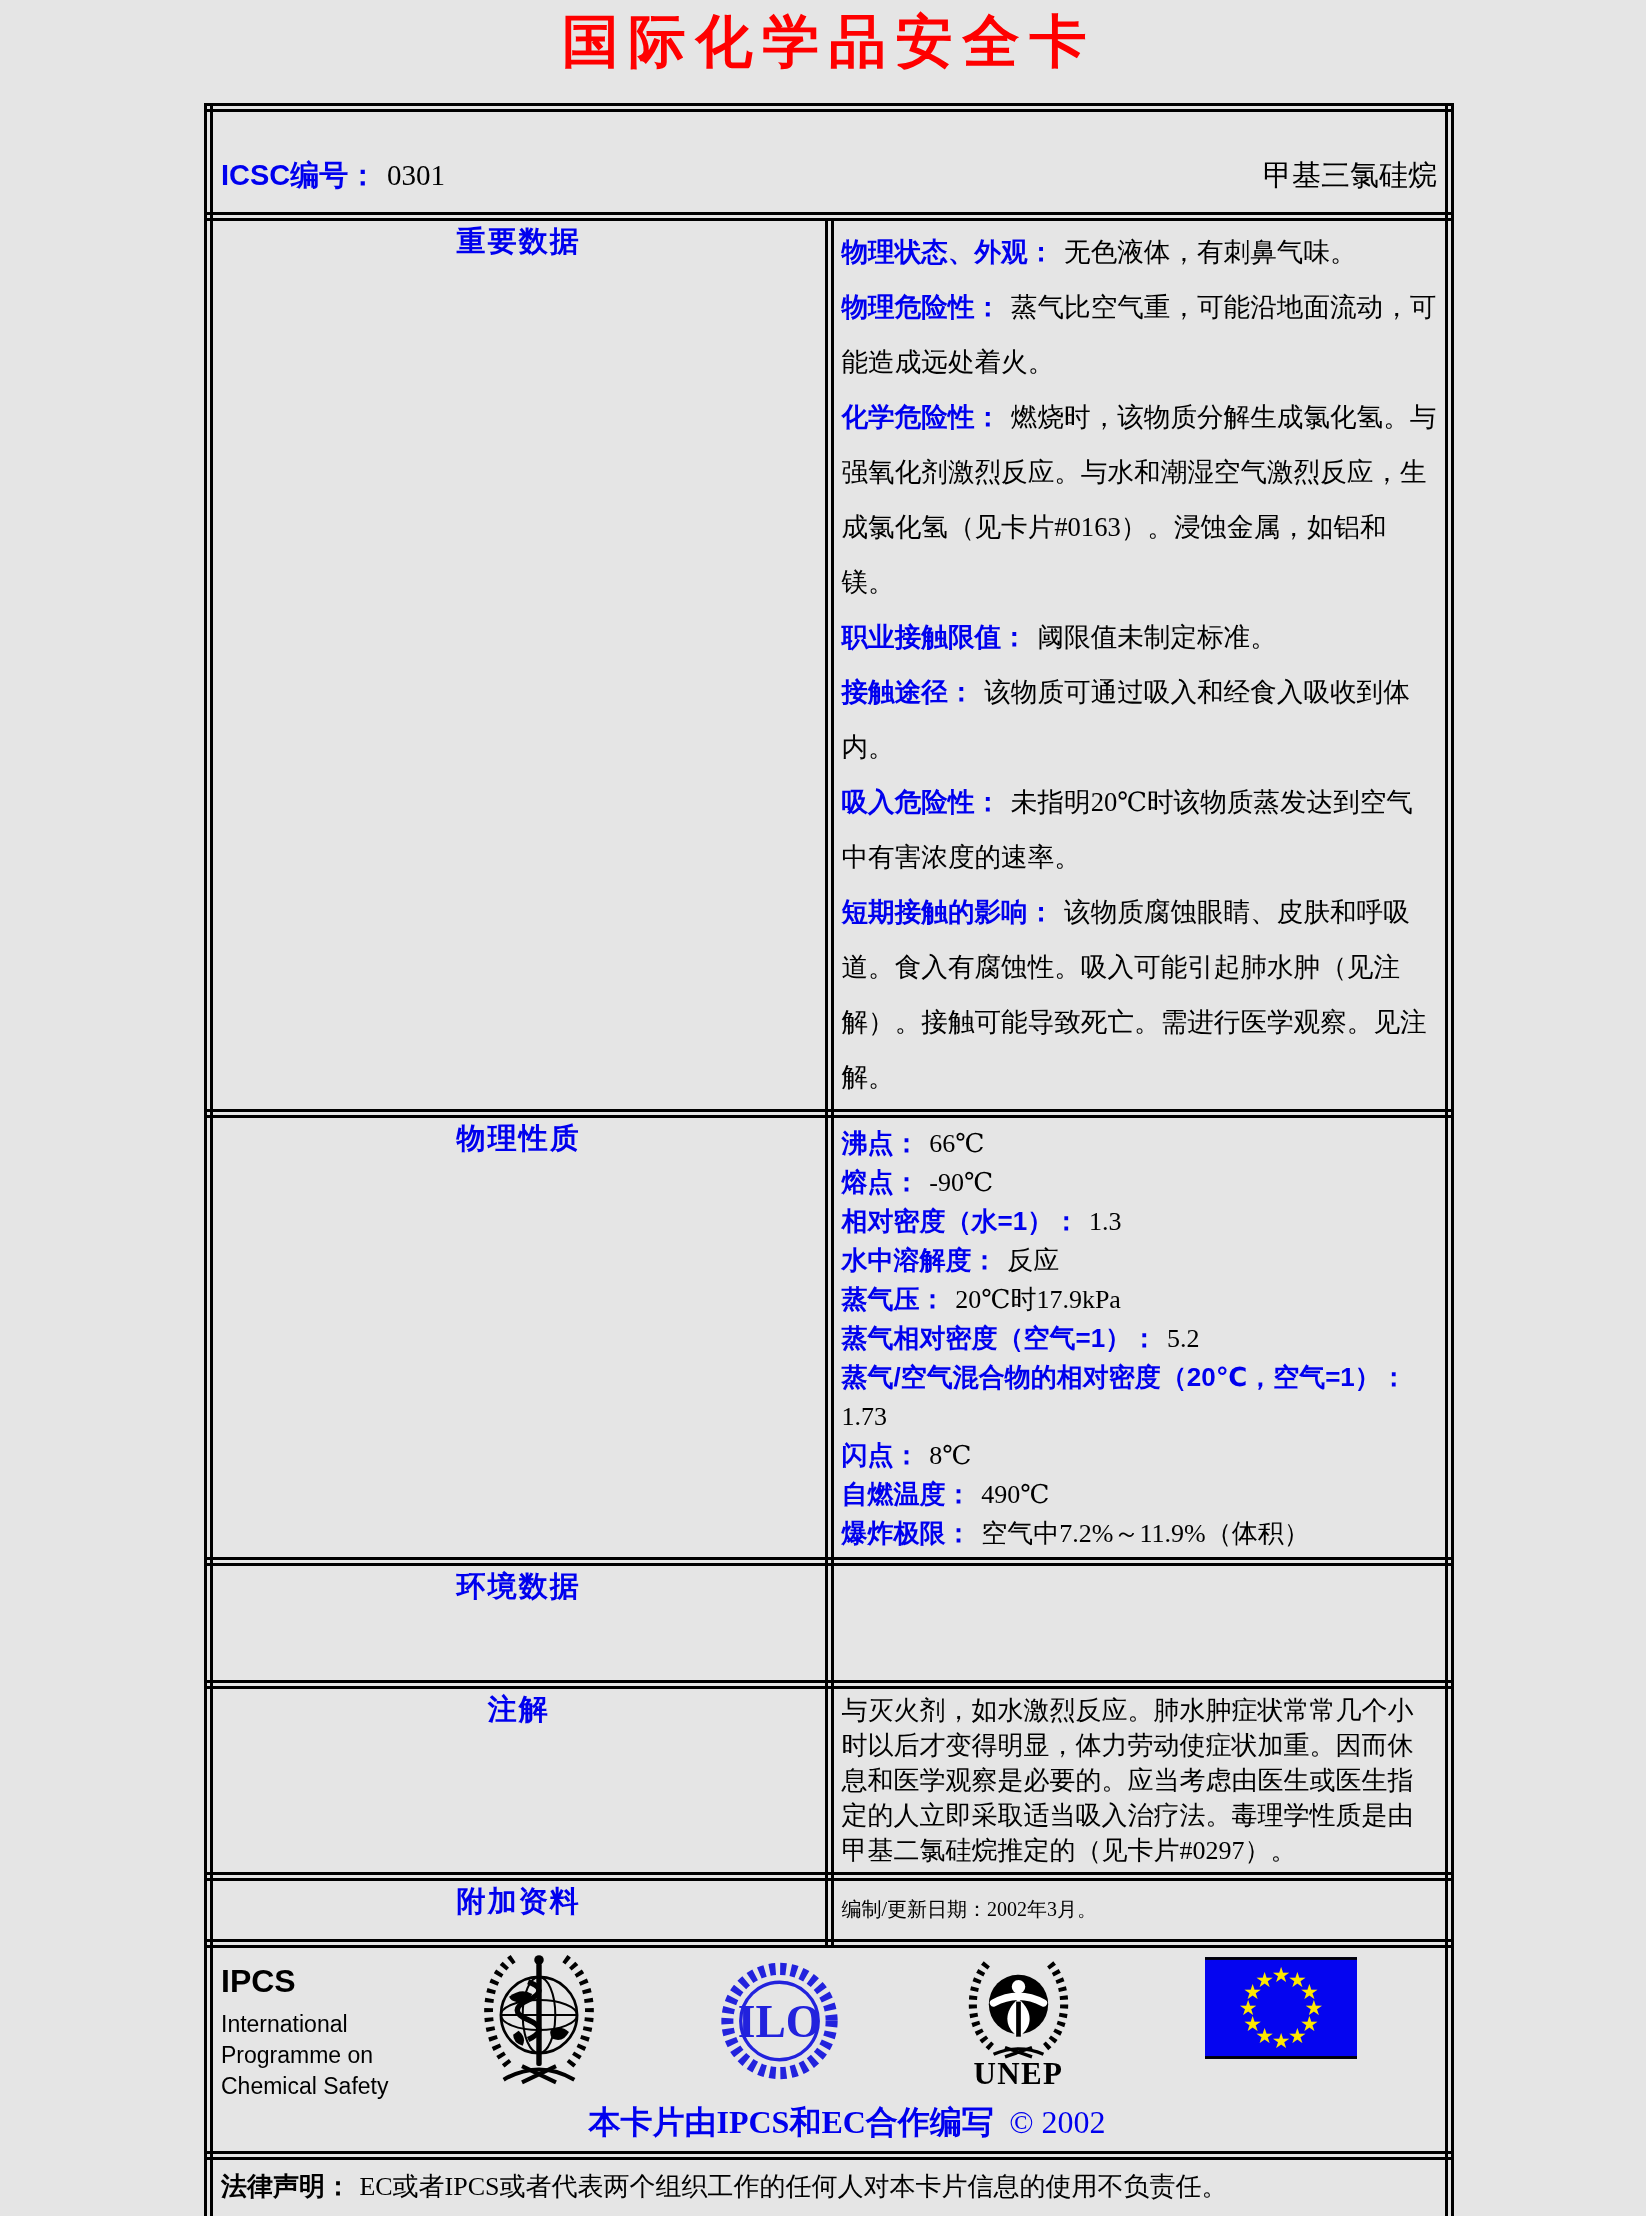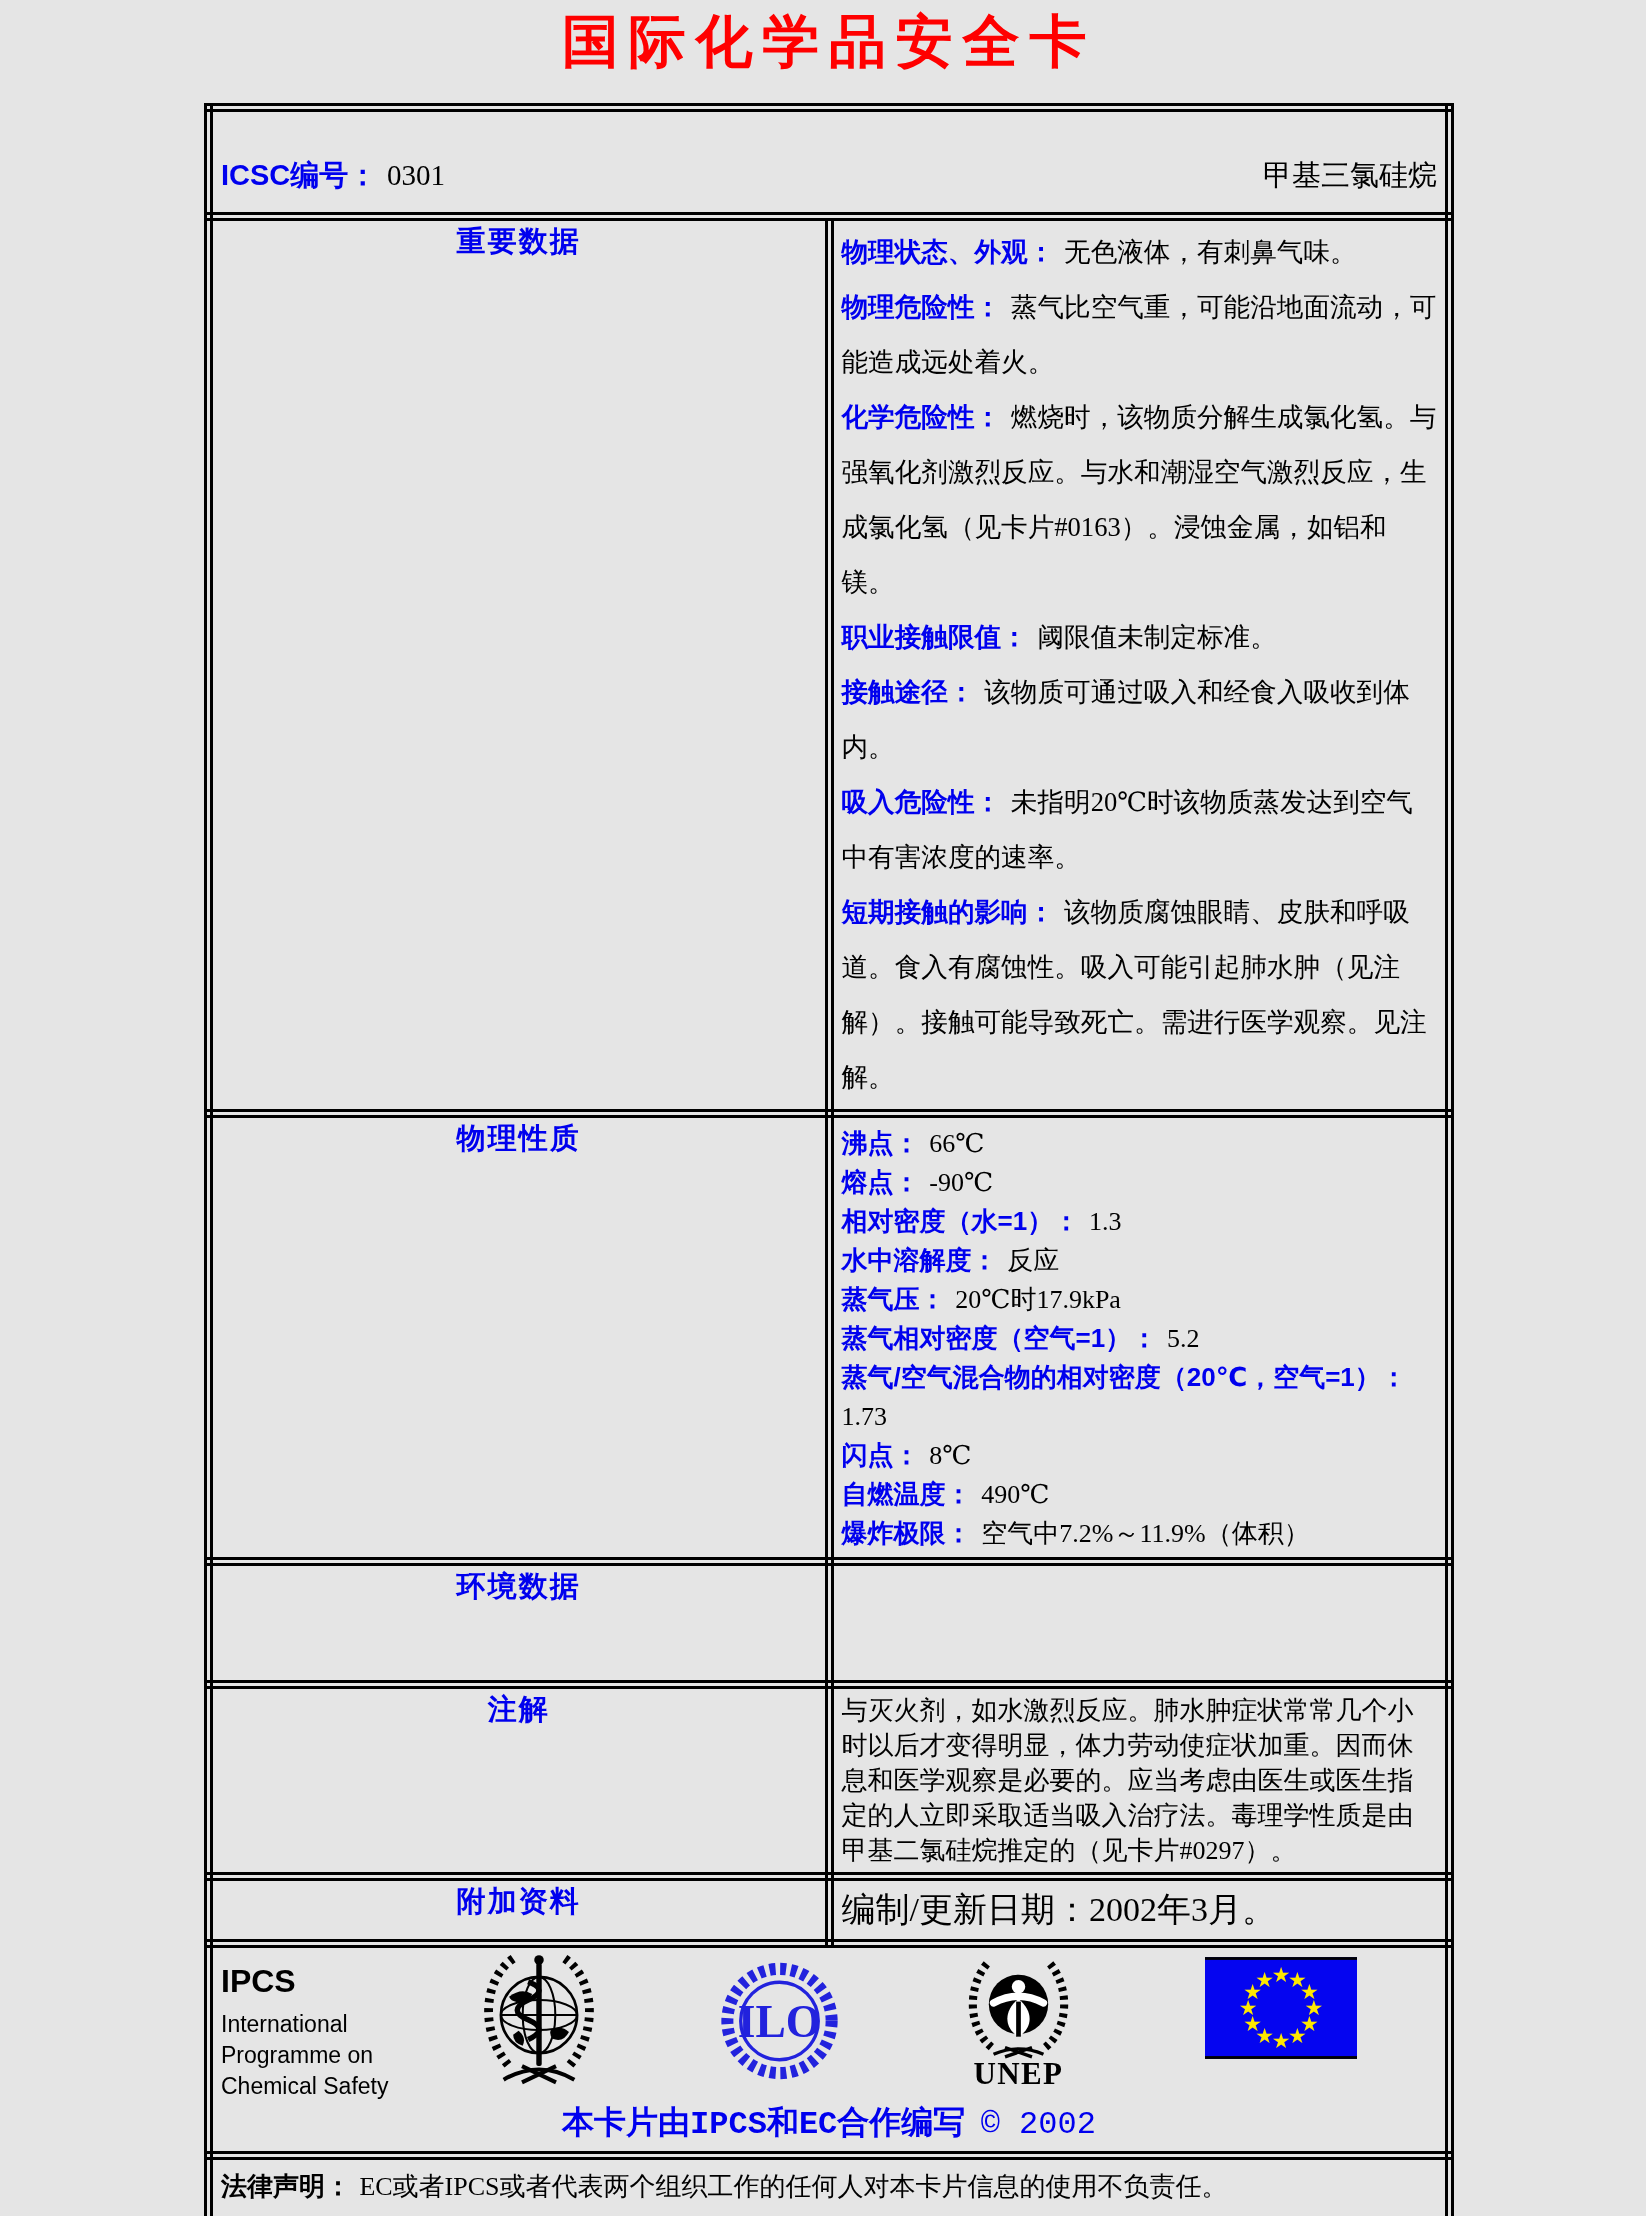--- a/index.html
+++ b/index.html
@@ -18,30 +18,30 @@
   .hdrflex{display:flex;justify-content:space-between;align-items:center;
            height:70px;padding:0 7px;font-size:29px;margin-top:28px;}
   .blu{font-family:"Liberation Sans","DejaVu Sans",sans-serif;font-weight:bold;
        color:#0000EE;margin-right:9.8px;}
   .blk{color:#000;}
   .content{padding:2.8px 7px;font-size:26.6px;}
   .content p{margin:0;}
   .imp{line-height:55px;}
   .phy{line-height:39px;font-size:26px;padding-top:5.6px;}
   .nts{line-height:35px;font-size:26px;}
-  .addl{display:flex;align-items:center;height:56px;padding:0 7px;font-size:34px;}
+  .addl{display:flex;align-items:center;height:56px;padding:0 7px;font-size:20px;}
   .logorow{position:relative;height:201px;}
   .ipcs{position:absolute;left:7px;top:14px;
         font-family:"Liberation Sans","DejaVu Sans",sans-serif;color:#000;}
   .ipcs .big{font-size:32px;font-weight:bold;margin-bottom:9.8px;}
   .ipcs .sm{font-size:23px;line-height:31px;}
   .logo{position:absolute;}
   .credit{position:absolute;left:0;bottom:4.2px;width:100%;text-align:center;
-          font-family:Liberation Mono, monospace;
-          color:#0000EE;font-size:32px;}
+          font-family:Liberation Serif, serif;
+          color:#0000EE;font-size:32px;padding-left:18px;}
   .credit .c1{font-weight:bold;}
   .credit .c2{font-weight:normal;margin-left:15.4px;}
   .legal{display:flex;align-items:center;height:52px;padding:0 7px;font-size:26px;}
   .legal .lab{font-family:"Liberation Sans","DejaVu Sans",sans-serif;
               font-weight:bold;color:#000;margin-right:8.4px;}
 </style>
 </head>
 <body>
 
 <div class="page">

